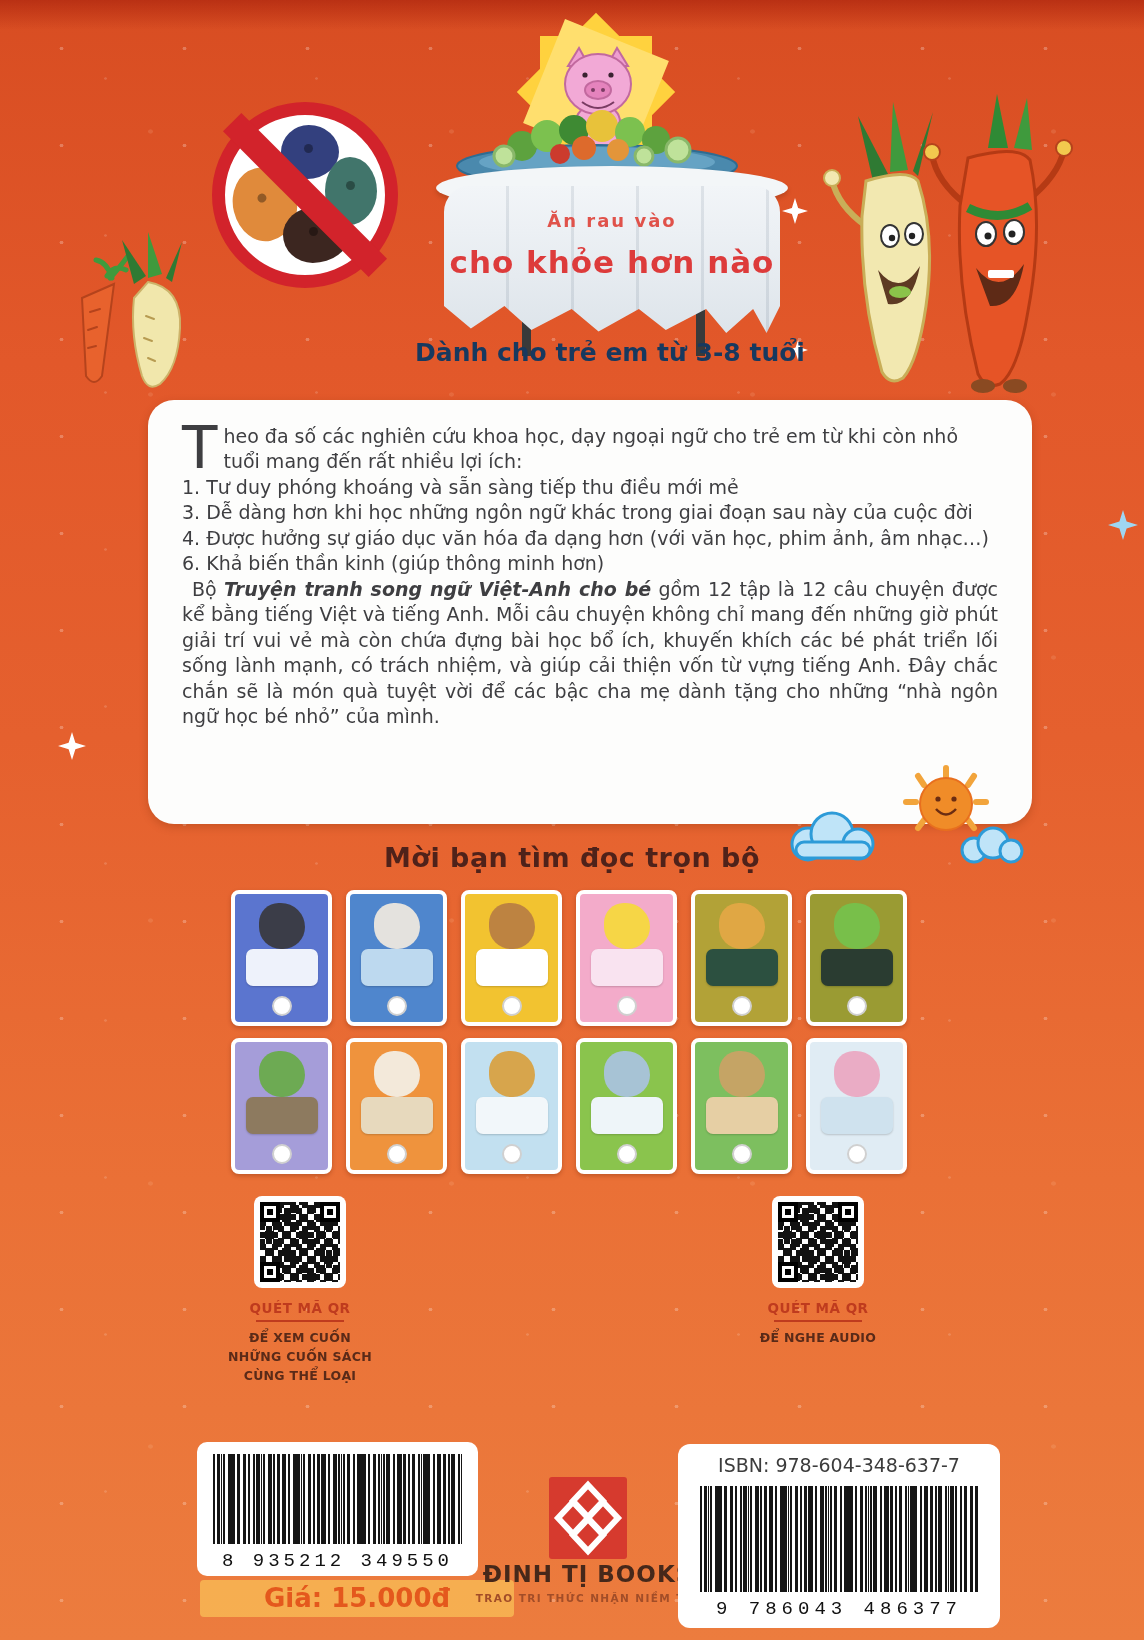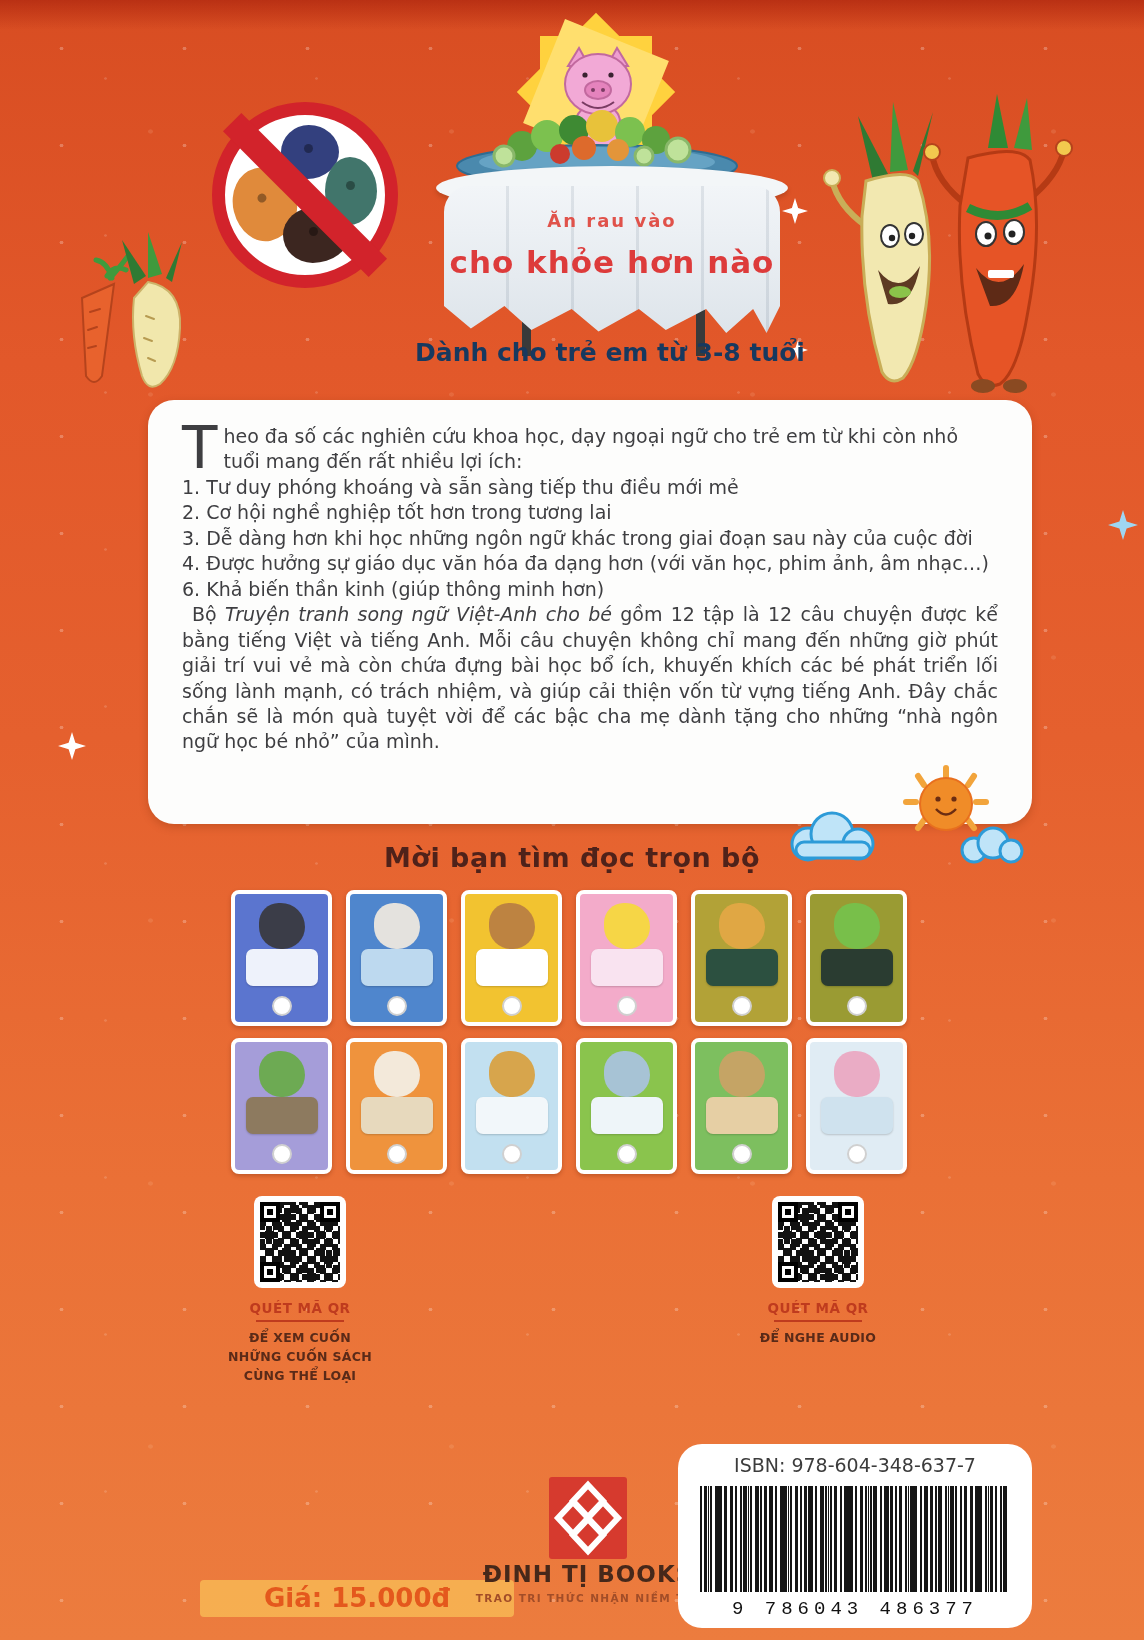--- a/index.html
+++ b/index.html
@@ -55,21 +55,21 @@
   .sparkle.blue{background:#9fd6f2;}
 
   
   .panel{position:absolute;left:148px;top:400px;width:884px;height:424px;background:#fdfdfc;
     border-radius:26px;box-sizing:border-box;padding:24px 34px 0 34px;overflow:hidden;
     box-shadow:0 3px 8px rgba(120,40,0,.28);color:#3e3e41;font-size:19px;line-height:1.34;}
   .dropcap{float:left;font-size:58px;line-height:44px;padding:2px 6px 0 0;color:#3e3e41;}
   .panel p{margin:0;}
   .benefit{margin-left:10px;}
   .closing{text-align:justify;text-indent:10px;}
-  .series{font-weight:normal;font-style:italic;}
+  .series{font-weight:bold;font-style:italic;}
 
   .suncloud{position:absolute;left:778px;top:764px;}
 
   
   .collection-heading{position:absolute;left:0;top:842px;width:1144px;text-align:center;
     color:#4f221a;font-weight:bold;font-size:27px;letter-spacing:.5px;}
   .covers{position:absolute;left:231px;top:890px;width:690px;display:grid;
     grid-template-columns:repeat(6,101px);gap:12px 14px;list-style:none;margin:0;padding:0;}
   .cover{position:relative;height:136px;border:4px solid #fff;border-radius:8px;
     box-sizing:border-box;overflow:hidden;box-shadow:0 2px 4px rgba(100,30,0,.3);}
@@ -104,21 +104,21 @@
   .bc-digits{position:absolute;left:0;bottom:4px;width:100%;text-align:center;
     font-family:"Liberation Mono","DejaVu Sans Mono",monospace;font-size:19px;letter-spacing:4px;color:#111;}
   .price-strip{position:absolute;left:200px;top:1580px;width:314px;height:37px;
     background:rgba(255,216,96,.55);border-radius:4px;text-align:center;}
   .price-strip span{line-height:37px;color:#e4581d;font-weight:bold;font-size:26px;}
   .logo-sq{position:absolute;left:549px;top:1477px;width:78px;height:82px;background:#d63a2e;border-radius:3px;}
   .pub-name{position:absolute;left:458px;top:1561px;width:260px;text-align:center;
     color:#46281a;font-weight:bold;font-size:23px;letter-spacing:1px;}
   .pub-tagline{position:absolute;left:458px;top:1592px;width:260px;text-align:center;
     color:#a24d28;font-weight:bold;font-size:10.5px;letter-spacing:1.4px;}
-  .isbn-box{left:678px;top:1444px;width:322px;height:184px;border-radius:24px;padding-left:32px;}
+  .isbn-box{left:678px;top:1444px;width:322px;height:184px;border-radius:12px;}
   .isbn-text{position:absolute;left:0;top:10px;width:100%;text-align:center;color:#3c3c3c;font-size:19px;}
   .isbn-bars{top:42px;left:22px;right:22px;bottom:36px;}
   .isbn-digits{font-size:19px;letter-spacing:5px;bottom:8px;}
 </style>
 </head>
 <body>
 
 <div class="stage">
   <div class="top-strip"></div>
   <div class="speckles"></div>
@@ -228,21 +228,20 @@
       <circle cx="194" cy="148" r="3.5" fill="#222"></circle>
     <path d="M158,182 Q182,212 206,178 Q198,222 172,220 Z" fill="#5e2a16"></path>
     <rect x="170" y="184" width="26" height="8" rx="2" fill="#fff"></rect>
     <ellipse cx="165" cy="300" rx="12" ry="7" fill="#8a4a22"></ellipse>
     <ellipse cx="197" cy="300" rx="12" ry="7" fill="#8a4a22"></ellipse>
   </svg>
 
   <div class="panel">
     <p><span class="dropcap">T</span><span>heo đa số các nghiên cứu khoa học, dạy ngoại ngữ cho trẻ em từ khi còn nhỏ tuổi mang đến rất nhiều lợi ích:</span></p>
     <p class="benefit">1. Tư duy phóng khoáng và sẵn sàng tiếp thu điều mới mẻ</p>
-    <p class="benefit">2. Cơ hội nghề nghiệp tốt hơn trong tương lai</p>
     <p class="benefit">3. Dễ dàng hơn khi học những ngôn ngữ khác trong giai đoạn sau này của cuộc đời</p>
     <p class="benefit">4. Được hưởng sự giáo dục văn hóa đa dạng hơn (với văn học, phim ảnh, âm nhạc…)</p>
     <p class="benefit">6. Khả biến thần kinh (giúp thông minh hơn)</p>
     <p class="closing"><span>Bộ </span><span class="series">Truyện tranh song ngữ Việt-Anh cho bé</span><span> gồm 12 tập là 12 câu chuyện được kể bằng tiếng Việt và tiếng Anh. Mỗi câu chuyện không chỉ mang đến những giờ phút giải trí vui vẻ mà còn chứa đựng bài học bổ ích, khuyến khích các bé phát triển lối sống lành mạnh, có trách nhiệm, và giúp cải thiện vốn từ vựng tiếng Anh. Đây chắc chắn sẽ là món quà tuyệt vời để các bậc cha mẹ dành tặng cho những “nhà ngôn ngữ học bé nhỏ” của mình.</span></p>
   </div>
 
   <svg class="suncloud" width="250" height="106" viewBox="0 0 250 106">
     <g stroke="#f2a43b" stroke-width="6" stroke-linecap="round">
       <line x1="168" y1="4" x2="168" y2="14"></line>
         <line x1="196" y1="12" x2="190" y2="21"></line>
@@ -352,20 +351,24 @@
       <div class="finder tr"></div>
       <div class="finder bl"></div>
     </div>
   </div>
   <div class="qr-caption" style="left:712px;top:1300px;">
     <span class="qr-title">QUÉT MÃ QR</span>
     <div class="qr-rule"></div>
     <span class="qr-line">ĐỂ NGHE AUDIO</span>
   </div>
 
+  <div class="bcbox bc-left">
+    <div class="bars"></div>
+    <div class="bc-digits">8 935212 349550</div>
+  </div>
   <div class="price-strip">
     <span>Giá: 15.000đ</span>
   </div>
 
   <div class="logo-sq">
     <svg width="78" height="82" viewBox="0 0 78 82">
       <g fill="none" stroke="#fff" stroke-width="6">
         <polygon points="39,8 54,24 39,40 24,24"></polygon>
         <polygon points="24,25 39,41 24,57 9,41"></polygon>
         <polygon points="54,25 69,41 54,57 39,41"></polygon>

